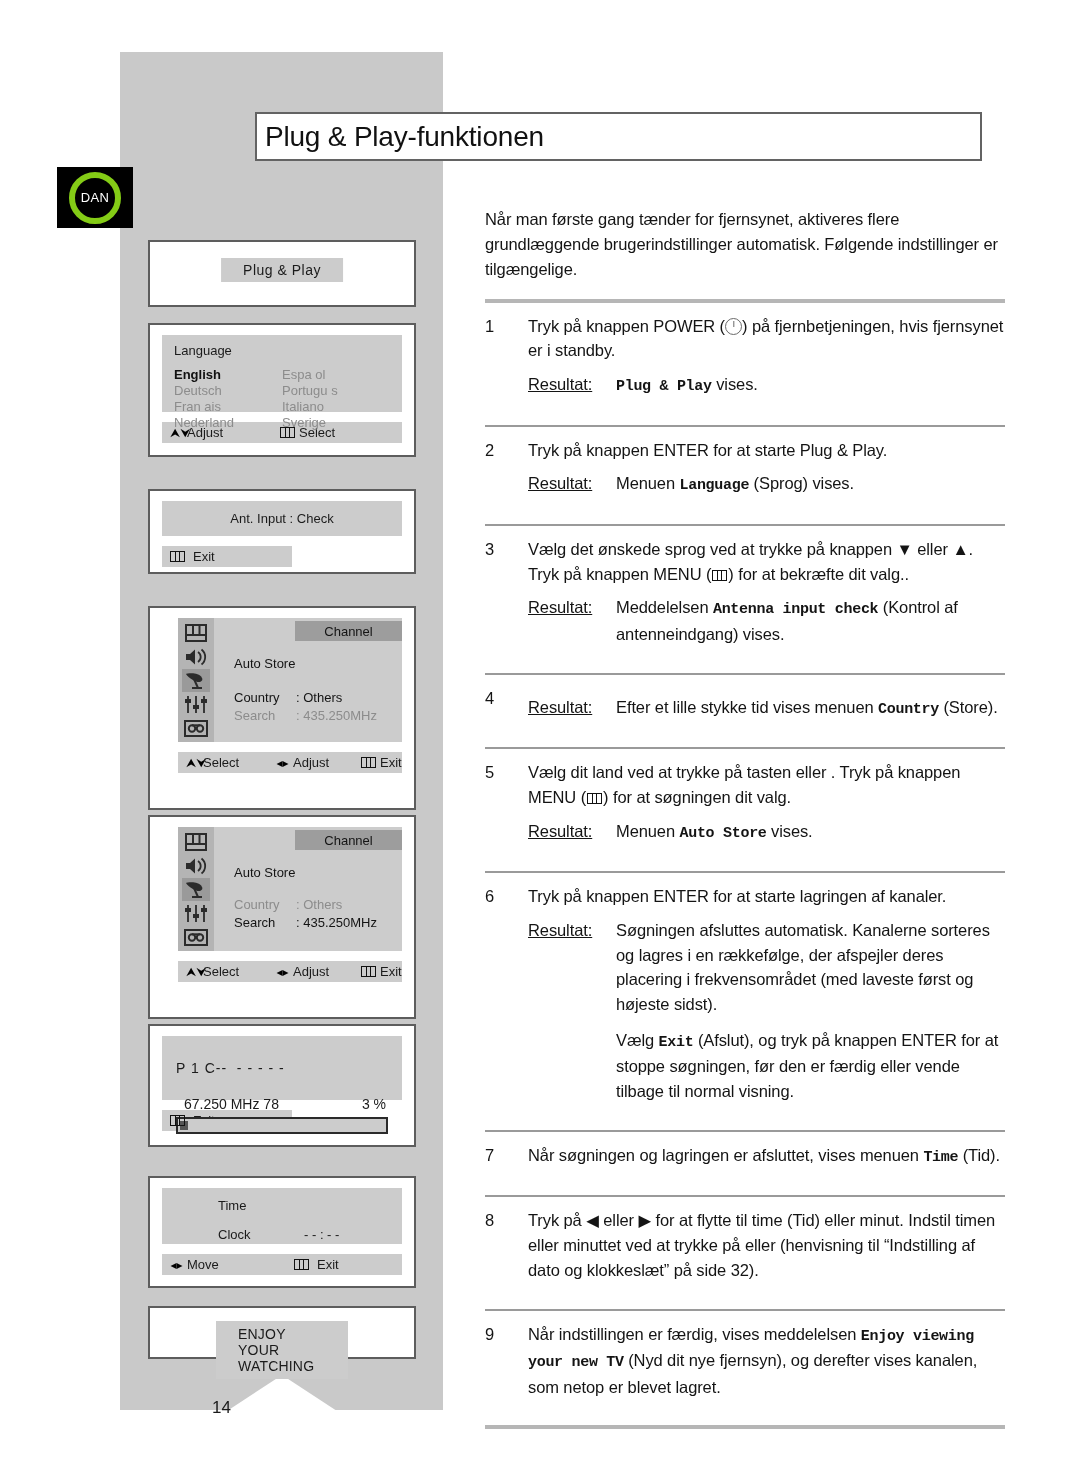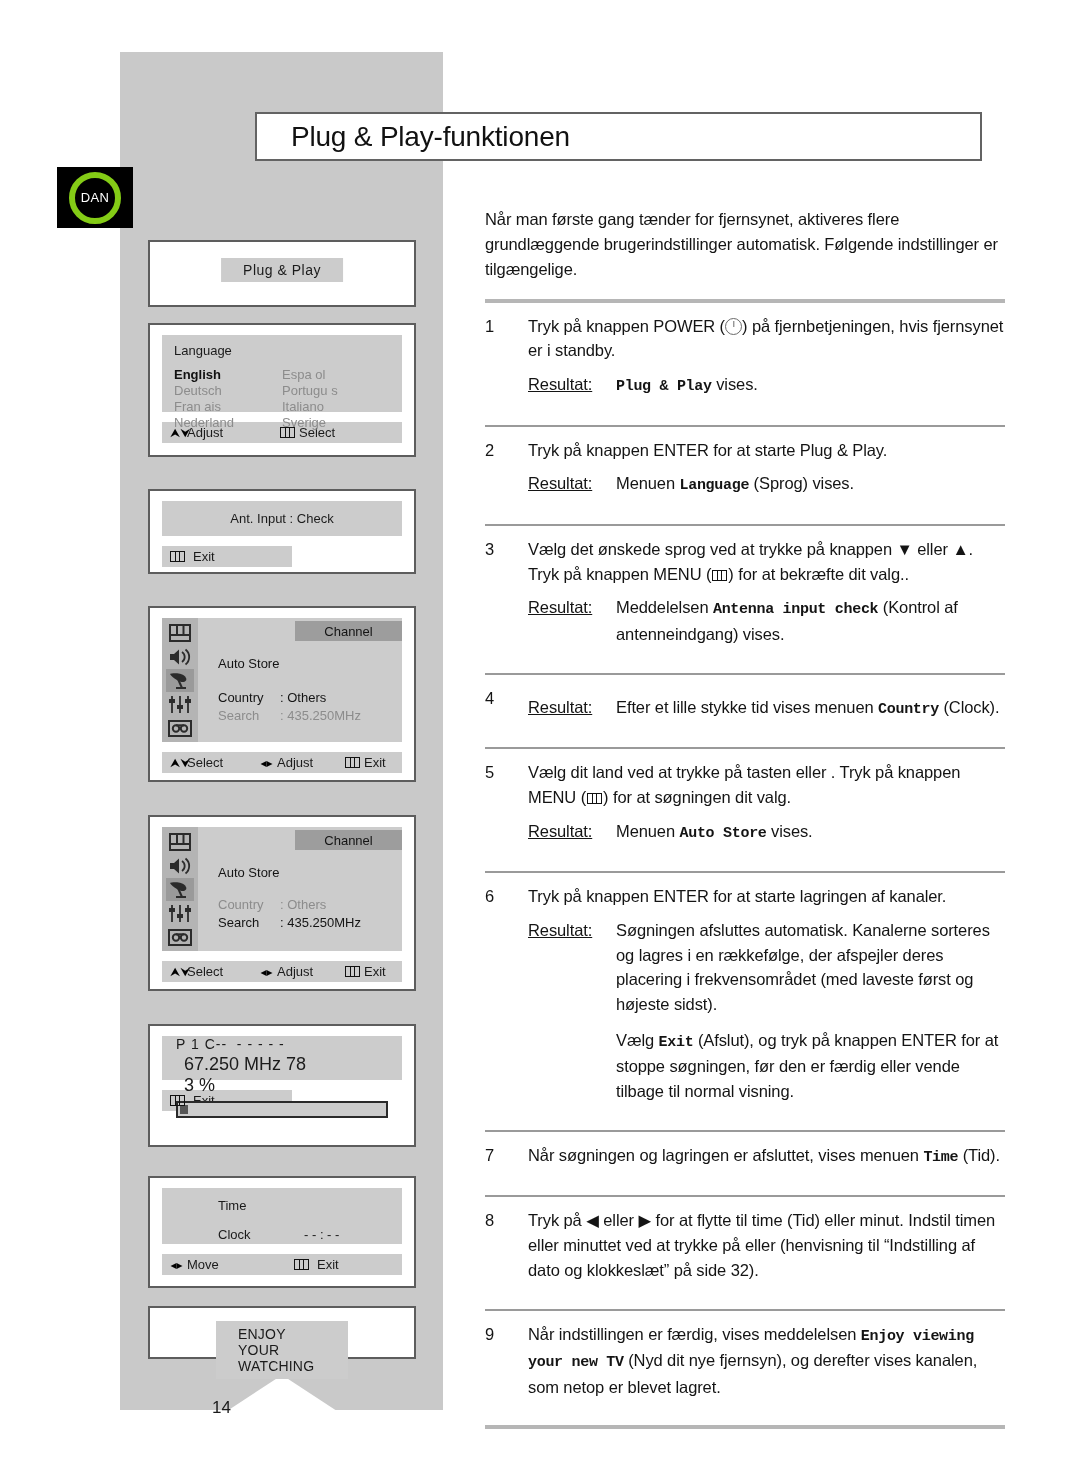--- a/index.html
+++ b/index.html
@@ -42,21 +42,21 @@
   #dan-badge .ring span{
     color:#ffffff;font-size:13px;letter-spacing:.3px;line-height:1;
   }
   
   #title-box{
     position:absolute;left:255px;top:112px;width:723px;height:45px;
     background:#ffffff;border:2px solid #636363;
     display:flex;align-items:center;
   }
   #title-box h1{
-    margin:16px;padding-left:18px;font-size:28px;font-weight:400;color:#111;
+    margin:0;padding-left:8px;font-size:28px;font-weight:400;color:#111;
     letter-spacing:-0.2px;
   }
   
   .osd{
     position:absolute;left:148px;width:268px;
     background:#ffffff;border:2px solid #5d5d5d;
     box-sizing:border-box;
   }
   .osd-screen{
     margin:10px 12px 0 12px;background:#cccccc;
@@ -94,21 +94,21 @@
   .lang-col{width:50%;}
   .lang-col div{white-space:pre;}
   .sel{color:#111;font-weight:bold;}
   .dim{color:#8c8c8c;}
   
   #panel-ant{top:489px;height:85px;}
   #panel-ant .osd-screen{height:35px;display:flex;align-items:center;justify-content:center;
     font-size:13px;color:#1b1b1b;}
   #panel-ant .osd-footer{width:130px;padding-left:8px;}
   
-  .panel-ch{height:176px;}
+  .panel-ch{height:204px;padding-left:16px;}
   #panel-ch1{top:606px;}
   #panel-ch2{top:815px;}
   .panel-ch .osd-screen{height:124px;padding:0;display:flex;}
   .icon-rail{
     width:36px;background:#b4b4b4;display:flex;flex-direction:column;
     align-items:center;padding-top:3px;flex:0 0 36px;
   }
   .rail-ico{
     width:28px;height:23px;margin-bottom:1px;display:flex;
     align-items:center;justify-content:center;
@@ -116,23 +116,23 @@
   .rail-ico.active{background:#9a9a9a;}
   .ch-body{flex:1;position:relative;}
   .ch-tag{
     position:absolute;right:0;top:3px;width:107px;height:20px;background:#9d9d9d;
     display:flex;align-items:center;justify-content:center;font-size:13px;color:#141414;
   }
   .ch-row{position:absolute;left:20px;font-size:13px;white-space:pre;}
   .ch-row .lbl{display:inline-block;width:62px;}
   
   #panel-prog{top:1024px;height:123px;}
-  #panel-prog .osd-screen{height:44px;padding:0 14px 0 14px;}
+  #panel-prog .osd-screen{height:64px;padding:24px 14px 0 14px;}
   .prog-l1{font-size:14px;color:#1b1b1b;letter-spacing:1px;white-space:pre;}
-  .prog-l2{display:flex;justify-content:space-between;font-size:18px;color:#1b1b1b;margin-top:2px;padding:0 2px 0 8px;flex-direction:column;}
+  .prog-l2{display:flex;justify-content:space-between;font-size:14px;color:#1b1b1b;margin-top:20px;padding:0 2px 0 8px;}
   .prog-bar{
     margin-top:5px;height:17px;border:2px solid #2a2a2a;background:#cccccc;
     box-sizing:border-box;position:relative;
   }
   .prog-fill{position:absolute;left:2px;top:2px;bottom:2px;background:#555555;}
   #panel-prog .osd-footer{width:130px;padding-left:8px;}
   
   #panel-time{top:1176px;height:112px;}
   #panel-time .osd-screen{height:56px;padding:10px 0 0 0;}
   .time-title{font-size:13px;color:#1b1b1b;padding-left:56px;}
@@ -453,21 +453,21 @@
       </div>
     </div>
   </div>
   <div class="rule thin"></div>
 
   <div class="step">
     <div class="step-num">4</div>
     <div class="step-body">
       <div class="res">
         <span class="res-lab">Resultat:</span>
-        <span class="res-txt"><span>Efter et lille stykke tid vises menuen </span><span class="mono">Country</span><span> (Clock).</span></span>
+        <span class="res-txt"><span>Efter et lille stykke tid vises menuen </span><span class="mono">Country</span><span> (Store).</span></span>
       </div>
     </div>
   </div>
   <div class="rule thin"></div>
 
   <div class="step">
     <div class="step-num">5</div>
     <div class="step-body">
       <span>Vælg dit land ved at trykke på tasten      eller     . Tryk på knappen MENU (</span><span class="menu-ico" style="margin:0 1px;"></span><span>) for at søgningen dit valg.</span>
       <div class="res">

